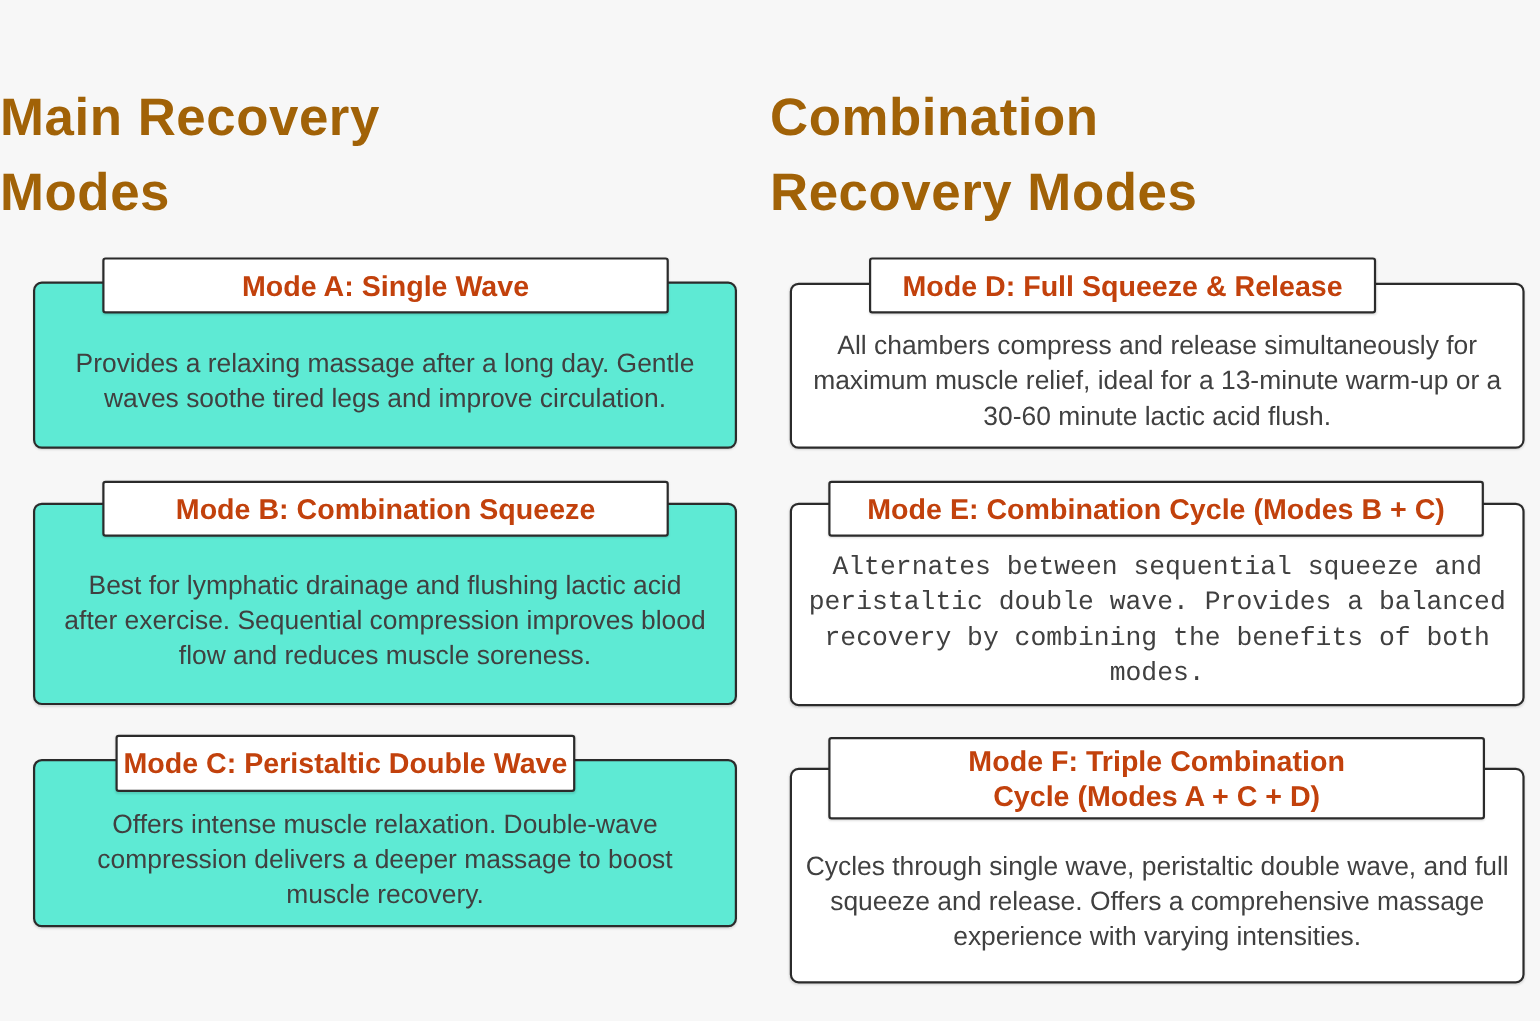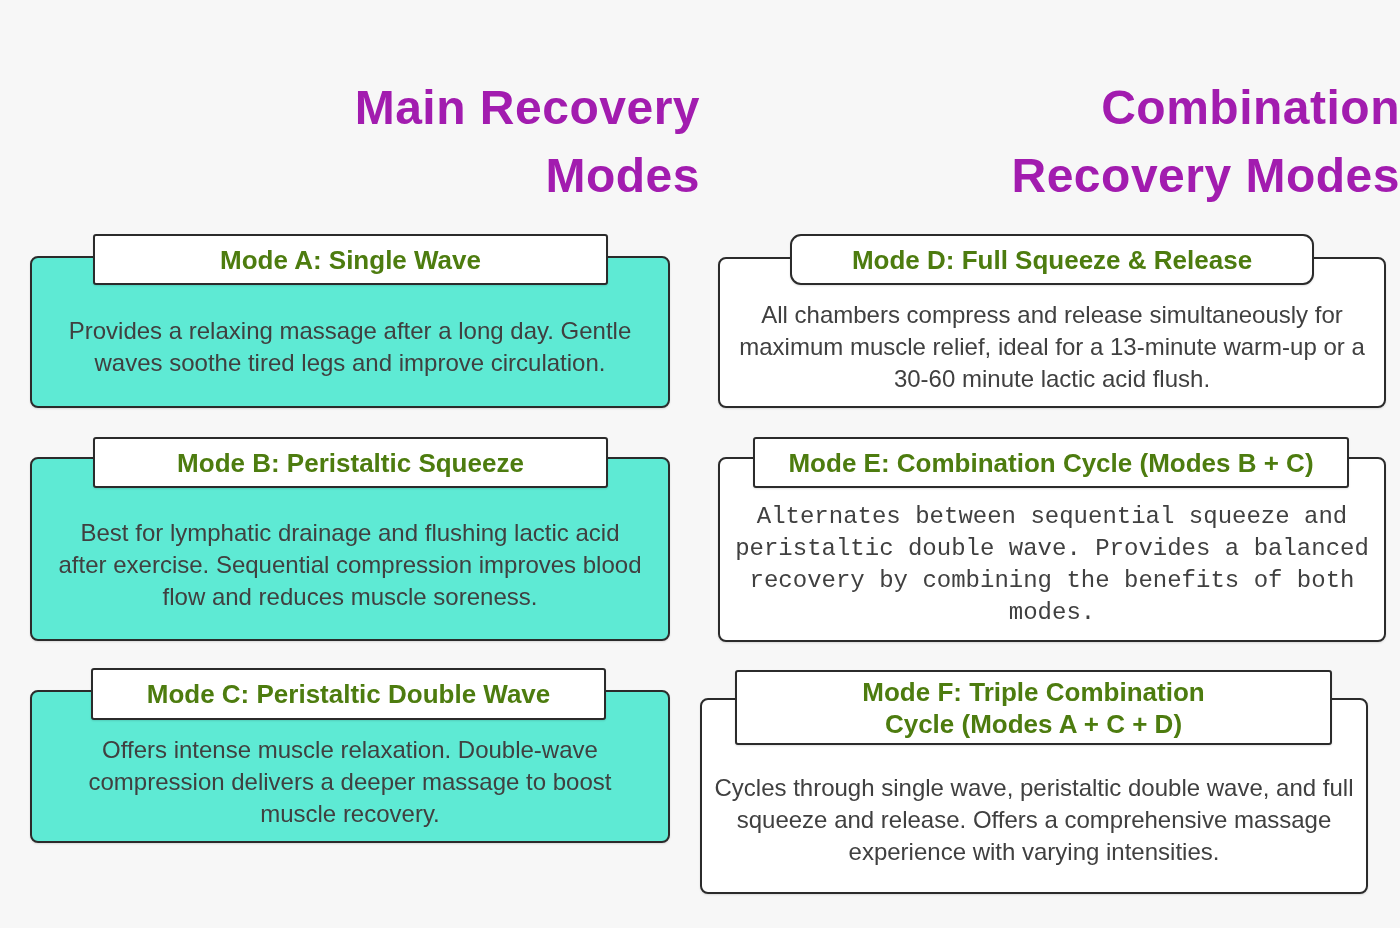--- a/index.html
+++ b/index.html
@@ -14,46 +14,46 @@
     overflow: hidden;
   }
   .canvas {
     position: relative;
     width: 1400px;
     height: 928px;
   }
   .col-heading {
     position: absolute;
     width: 700px;
-    text-align: right;
+    text-align: left;
     font-size: 48px;
     font-weight: 700;
     line-height: 68px;
-    color: #a21caf;
+    color: #a16207;
     white-space: pre-line;
     letter-spacing: 0.5px;
   }
   .card {
     position: absolute;
   }
   .title-box {
     position: absolute;
     top: 0;
     z-index: 2;
     box-sizing: border-box;
     background: #ffffff;
     border: 2px solid #2b2b2b;
     border-radius: 3px;
     display: flex;
     align-items: center;
     justify-content: center;
     text-align: center;
     font-size: 26px;
     font-weight: 700;
-    color: #4d7c0f;
+    color: #c2410c;
     line-height: 32px;
     white-space: pre-line;
     box-shadow: 0 1px 2px rgba(0,0,0,0.12);
   }
   .body-box {
     position: absolute;
     left: 0;
     z-index: 1;
     box-sizing: border-box;
     border: 2px solid #2b2b2b;
@@ -89,55 +89,55 @@
     <div class="title-box" style="left:63px; width:515px; height:51px;">
       <span>Mode A: Single Wave</span>
     </div>
     <div class="body-box fill-blue pad-left" style="top:22px; width:640px; height:152px; padding-top:29px;">
       <div class="body-text">Provides a relaxing massage after a long day. Gentle waves soothe tired legs and improve circulation.</div>
     </div>
   </section>
 
   <section class="card" style="left:30px; top:437px; width:640px; height:204px;">
     <div class="title-box" style="left:63px; width:515px; height:51px;">
-      <span>Mode B: Peristaltic Squeeze</span>
+      <span>Mode B: Combination Squeeze</span>
     </div>
     <div class="body-box fill-blue pad-left" style="top:20px; width:640px; height:184px; padding-top:31px;">
       <div class="body-text">Best for lymphatic drainage and flushing lactic acid after exercise. Sequential compression improves blood flow and reduces muscle soreness.</div>
     </div>
   </section>
 
   <section class="card" style="left:30px; top:668px; width:640px; height:175px;">
-    <div class="title-box" style="left:61px; width:515px; height:52px;">
+    <div class="title-box" style="left:75px; width:418px; height:52px;">
       <span>Mode C: Peristaltic Double Wave</span>
     </div>
     <div class="body-box fill-blue pad-left" style="top:22px; width:640px; height:153px; padding-top:30px;justify-content:center;">
       <div class="body-text">Offers intense muscle relaxation. Double-wave compression delivers a deeper massage to boost muscle recovery.</div>
     </div>
   </section>
 
   <section class="card" style="left:718px; top:234px; width:668px; height:174px;">
-    <div class="title-box" style="left:72px; width:524px; height:51px;border-radius:11px;">
+    <div class="title-box" style="left:72px; width:461px; height:51px;">
       <span>Mode D: Full Squeeze &amp; Release</span>
     </div>
     <div class="body-box fill-white pad-right" style="top:23px; width:668px; height:151px; padding-top:28px;">
       <div class="body-text">All chambers compress and release simultaneously for maximum muscle relief, ideal for a 13-minute warm-up or a 30-60 minute lactic acid flush.</div>
     </div>
   </section>
 
   <section class="card" style="left:718px; top:437px; width:614px; height:205px;">
     <div class="title-box" style="left:35px; width:596px; height:51px;">
       <span>Mode E: Combination Cycle (Modes B + C)</span>
     </div>
     <div class="body-box fill-white pad-right" style="top:20px; width:668px; height:185px; padding-top:31px;font-family:Liberation Mono, monospace;">
       <div class="body-text">Alternates between sequential squeeze and peristaltic double wave. Provides a balanced recovery by combining the benefits of both modes.</div>
     </div>
   </section>
 
-  <section class="card" style="left:700px; top:670px; width:668px; height:224px;">
+  <section class="card" style="left:718px; top:670px; width:668px; height:224px;">
     <div class="title-box" style="left:35px; width:597px; height:75px;">
       <span>Mode F: Triple Combination
 Cycle (Modes A + C + D)</span>
     </div>
     <div class="body-box fill-white pad-right" style="top:28px; width:668px; height:196px; padding-top:47px;justify-content:center;">
       <div class="body-text">Cycles through single wave, peristaltic double wave, and full squeeze and release. Offers a comprehensive massage experience with varying intensities.</div>
     </div>
   </section>
 
 </div>

